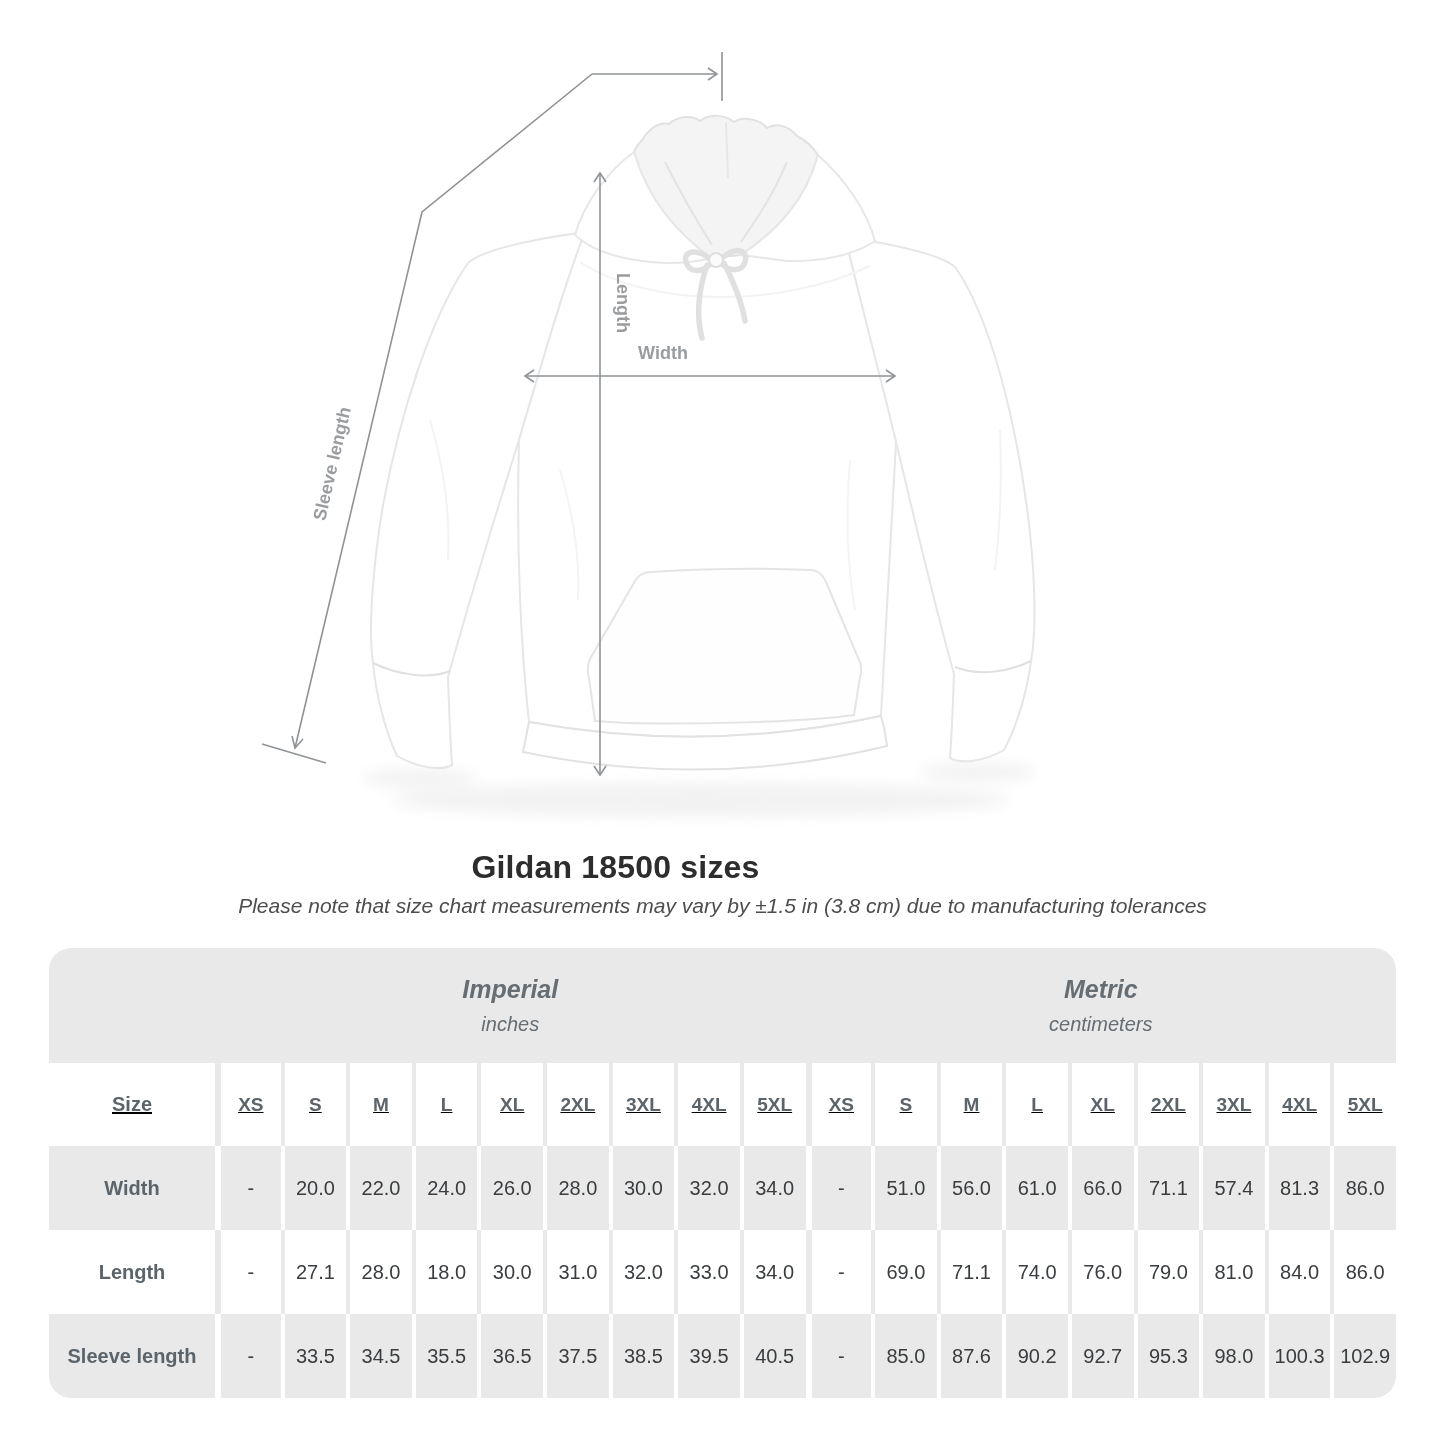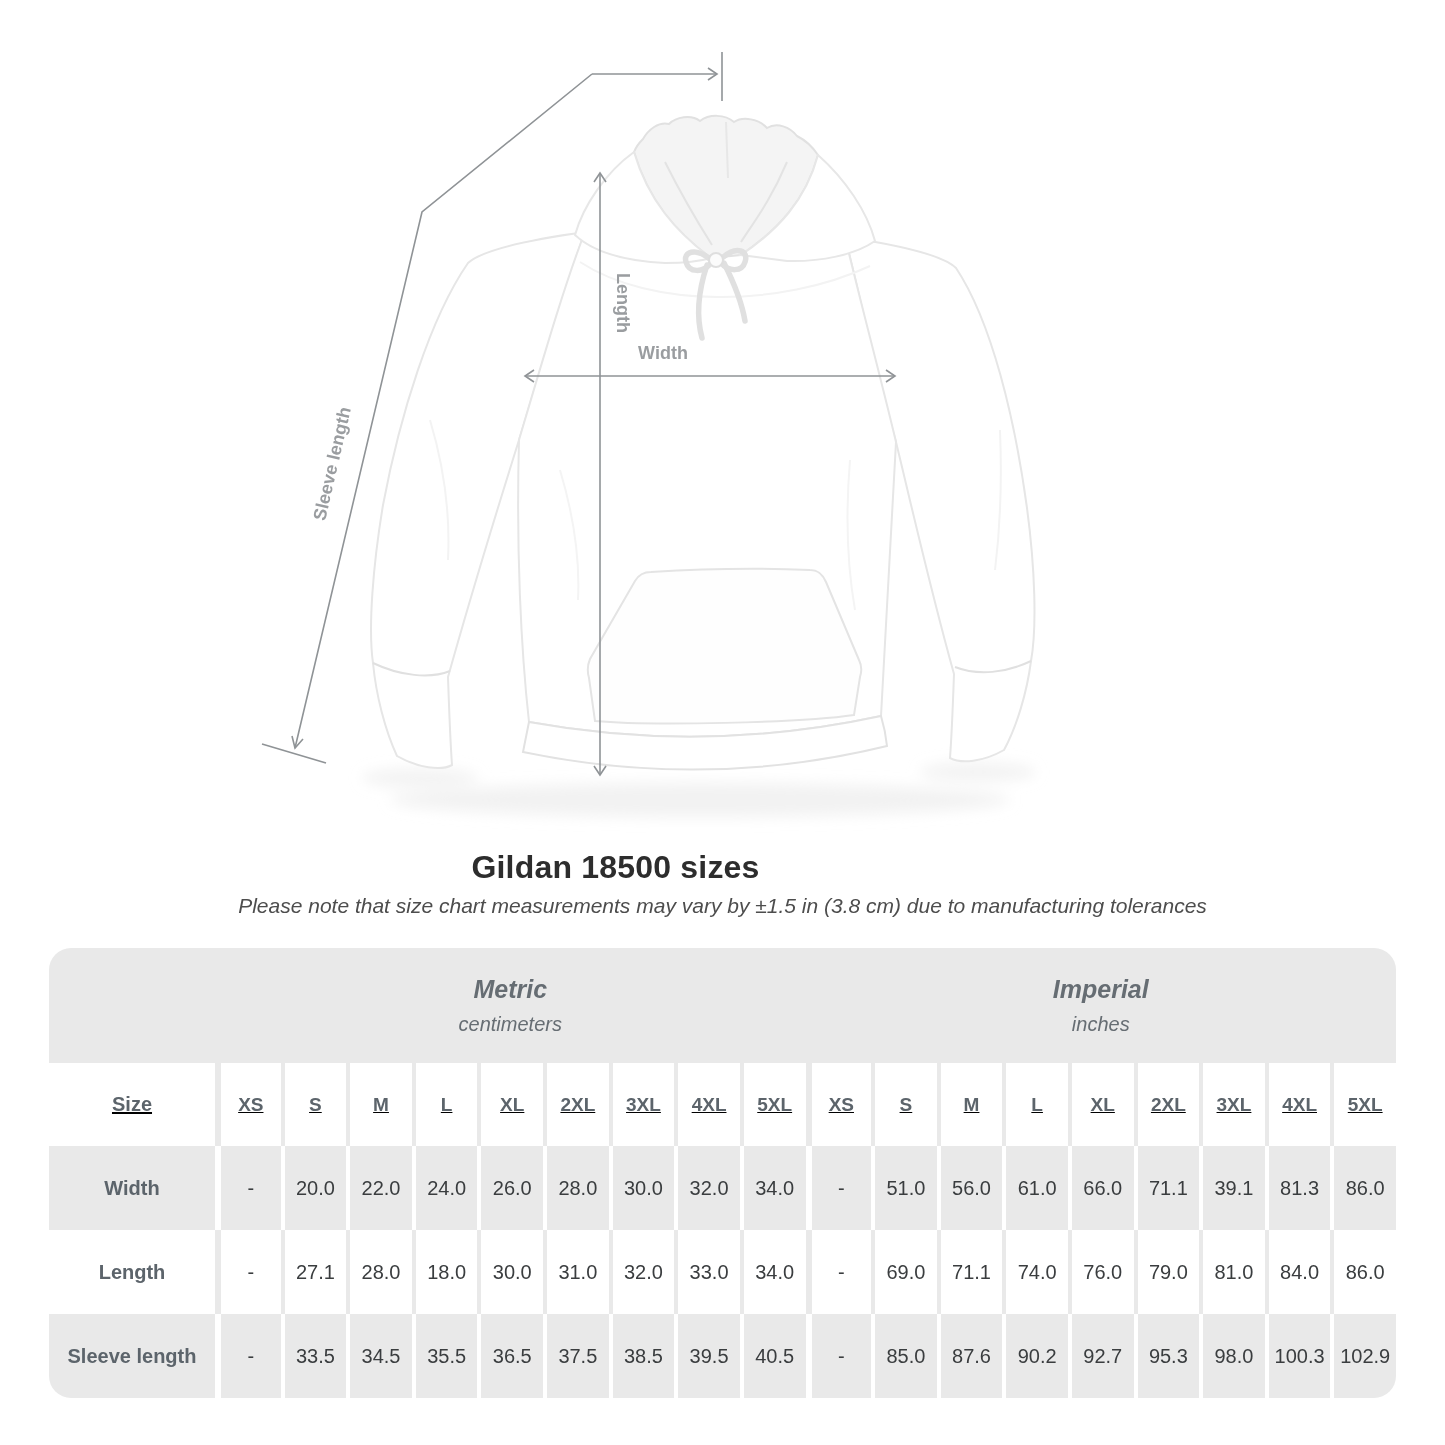--- a/index.html
+++ b/index.html
@@ -121,26 +121,26 @@
   </svg>
 
   <div class="title">Gildan 18500 sizes</div>
   <div class="note">Please note that size chart measurements may vary by ±1.5 in (3.8 cm) due to manufacturing tolerances</div>
 
   <div class="sizetable">
 
     <div class="band">
       <div></div>
       <div class="ug">
+        <div class="ugt">Imperial</div>
+        <div class="ugs">inches</div>
+      </div>
+      <div class="ug">
         <div class="ugt">Metric</div>
         <div class="ugs">centimeters</div>
-      </div>
-      <div class="ug">
-        <div class="ugt">Imperial</div>
-        <div class="ugs">inches</div>
       </div>
     </div>
 
     <div class="tr szrow white">
       <div class="cell lbl">Size</div>
       <div class="cell d hd f1">XS</div>
       <div class="cell d hd">S</div>
       <div class="cell d hd">M</div>
       <div class="cell d hd">L</div>
       <div class="cell d hd">XL</div>
@@ -169,21 +169,21 @@
       <div class="cell d">28.0</div>
       <div class="cell d">30.0</div>
       <div class="cell d">32.0</div>
       <div class="cell d">34.0</div>
       <div class="cell d mf">-</div>
       <div class="cell d">51.0</div>
       <div class="cell d">56.0</div>
       <div class="cell d">61.0</div>
       <div class="cell d">66.0</div>
       <div class="cell d">71.1</div>
-      <div class="cell d">39.1</div>
+      <div class="cell d">57.4</div>
       <div class="cell d">81.3</div>
       <div class="cell d">86.0</div>
     </div>
 
     <div class="tr white">
       <div class="cell lbl">Length</div>
       <div class="cell d f1">-</div>
       <div class="cell d">27.1</div>
       <div class="cell d">28.0</div>
       <div class="cell d">18.0</div>

